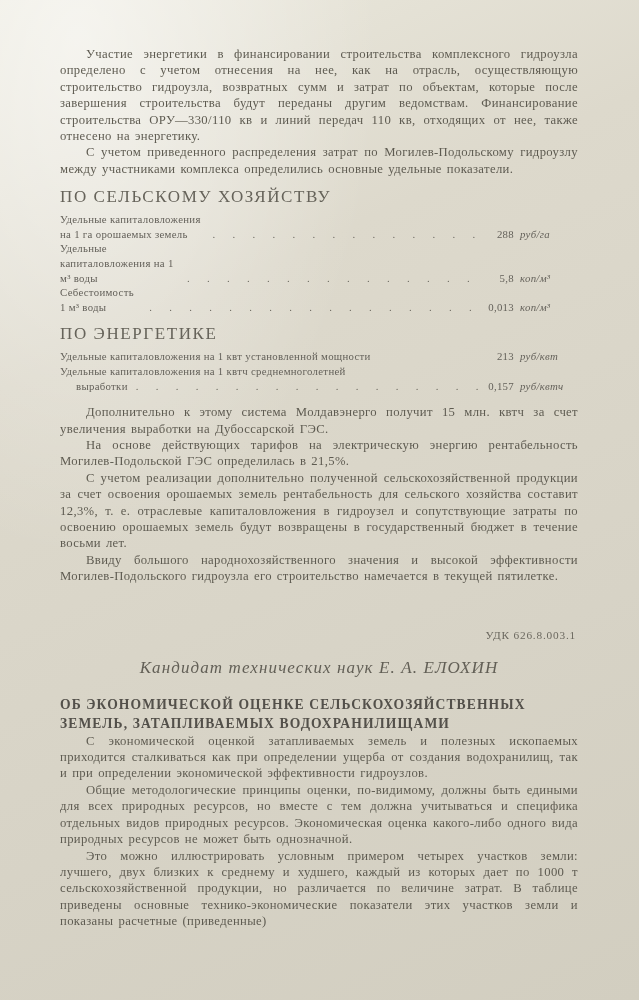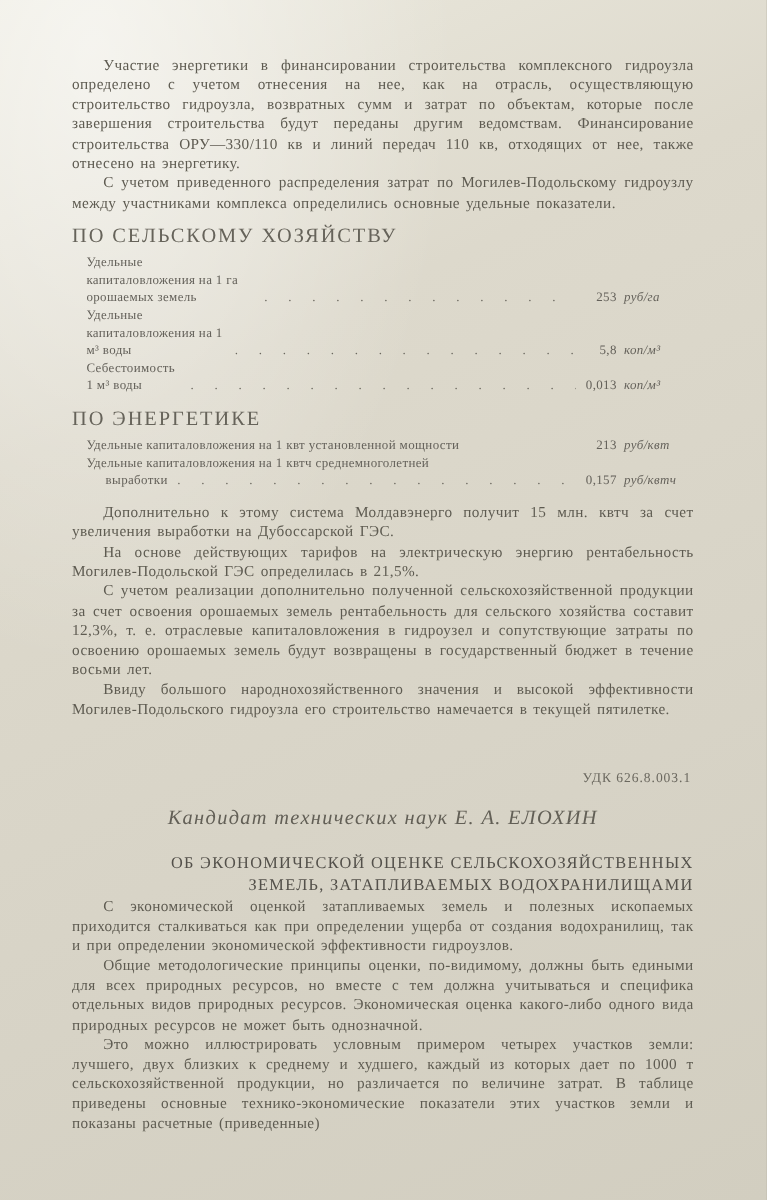--- a/index.html
+++ b/index.html
@@ -33,21 +33,21 @@
   }
   .spec-list{margin:0 0 0 0;}
   .spec-row{
     display:flex;
     align-items:flex-end;
     font-size:10.8px;
     line-height:14.6px;
     letter-spacing:.3px;
     color:#64615a;
   }
-  .spec-label{white-space:normal;margin-left:12px;}
+  .spec-label{white-space:normal;}
   .leader{
     flex:1 1 auto;
     min-width:0;
     overflow:hidden;
     white-space:nowrap;
     margin:0 4px 0 8px;
     color:#6b685f;
   }
   .leader::after{content:". . . . . . . . . . . . . . . . . . . . . . . . . .";word-spacing:14px;}
   .leader.tight::after{content:"";}
@@ -65,22 +65,22 @@
   }
   .author{
     text-align:center;
     font-style:italic;
     font-size:17px;
     letter-spacing:1.1px;
     color:#625f56;
     margin:17px 0 0 0;
   }
   .title{
-    text-align:right;
-    font-weight:normal;
+    text-align:left;
+    font-weight:bold;
     font-size:13.6px;
     line-height:19px;
     letter-spacing:1.1px;
     color:#53504a;
     margin:17px 0 0 0;
   }
   .after-title{margin-top:12px;}
   .footer{
     position:absolute;
     left:55px;right:62px;bottom:38px;
@@ -97,21 +97,21 @@
 <div class="page">
 
   <p class="body">Участие энергетики в финансировании строительства комплексного гидроузла определено с учетом отнесения на нее, как на отрасль, осуществляющую строительство  гидроузла,  возвратных  сумм и затрат по объектам, которые после завершения строительства будут переданы другим ведомствам. Финансирование строительства ОРУ—330/110 кв и линий передач 110 кв, отходящих от нее, также отнесено на энергетику.</p>
   <p class="body">С учетом приведенного распределения затрат по Могилев-Подольскому гидроузлу между участниками  комплекса  определились основные удельные показатели.</p>
 
   <div class="spec-heading">ПО СЕЛЬСКОМУ ХОЗЯЙСТВУ</div>
   <div class="spec-list">
     <div class="spec-row">
       <span class="spec-label">Удельные капиталовложения на 1 га орошаемых земель</span>
       <span class="leader"></span>
-      <span class="spec-value">253</span>
+      <span class="spec-value">288</span>
       <span class="spec-unit">руб/га</span>
     </div>
     <div class="spec-row">
       <span class="spec-label">Удельные капиталовложения на 1 м³ воды</span>
       <span class="leader"></span>
       <span class="spec-value">5,8</span>
       <span class="spec-unit">коп/м³</span>
     </div>
     <div class="spec-row">
       <span class="spec-label">Себестоимость 1 м³ воды</span>

